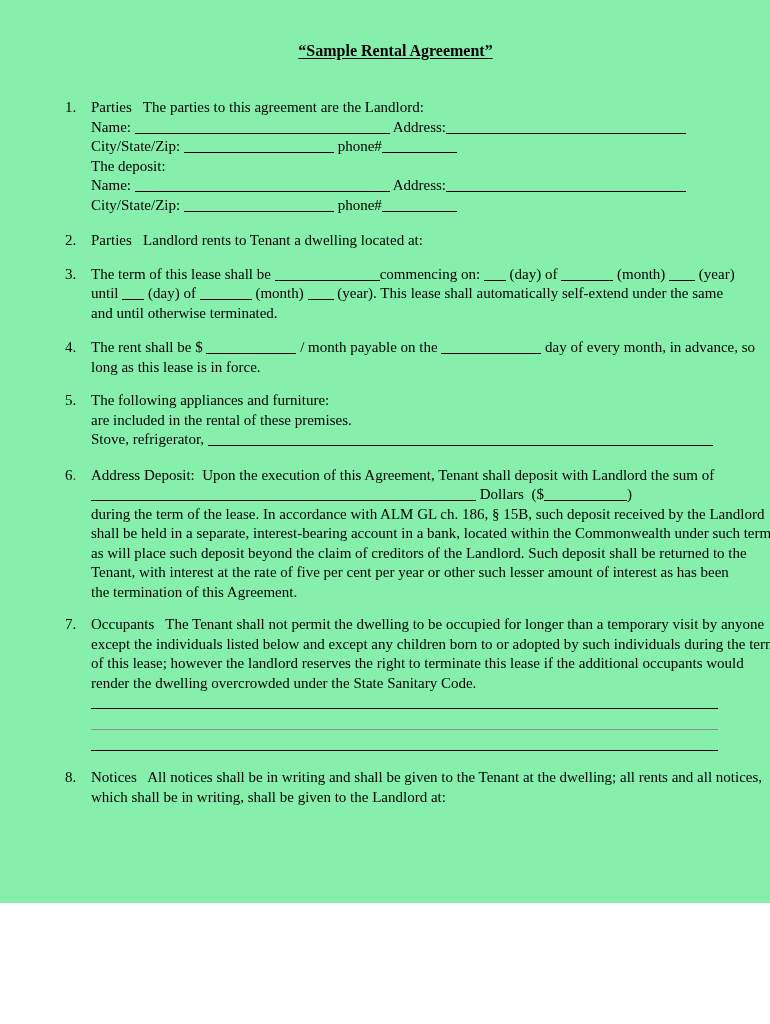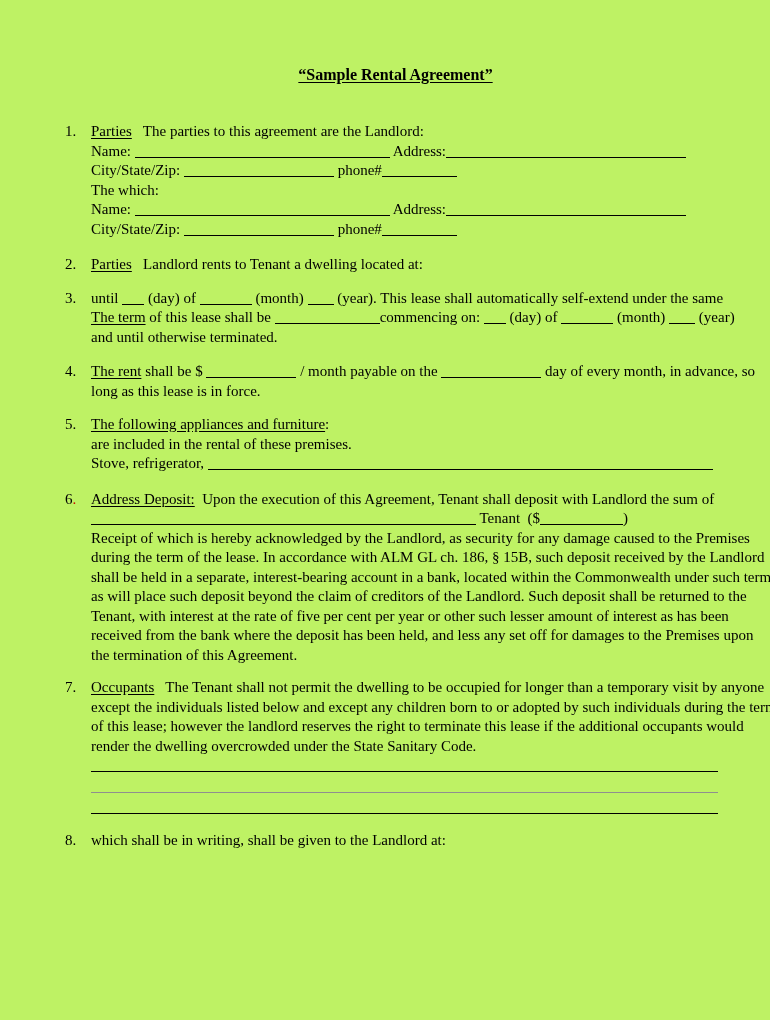--- a/index.html
+++ b/index.html
@@ -1,42 +1,42 @@
 <!DOCTYPE html>
 <html><head>
 <meta charset="utf-8">
 <style>
   html, body { margin:0; padding:0; background:#ffffff; }
   .page {
     position:relative;
-    width:770px; height:1020px;
+    width:770px; height:903px;
     box-sizing:border-box;
-    background:#bef264;
+    background:#86efac;
     color:#000000;
     font-family:"Liberation Serif","DejaVu Serif",serif;
     font-size:15px;
     line-height:19.5px;
-    padding:64px 44px 0 65px;
+    padding:40px 44px 0 65px;
     overflow:hidden;
   }
   .title {
     font-size:16px;
     font-weight:bold;
     text-align:center;
     text-decoration:underline;
     text-underline-offset:2px;
     line-height:22px;
     margin:0 0 36px 0;
   }
   .items { width:661px; }
   .item { display:flex; }
   .num { flex:0 0 26px; width:26px; }
   .content { flex:1 1 auto; min-width:0; }
   .line { white-space:pre; line-height:19.5px; }
-  .ul { text-decoration:underline; text-underline-offset:2px;text-align:center; }
+  .ul { text-underline-offset:2px;text-align:center; }
   .blank {
     display:inline-block;
     border-bottom:1px solid #000000;
     height:12px;
     vertical-align:-2px;
   }
   .rule {
     height:0;
     border-top:1.5px solid #000000;
     width:627px;
@@ -47,36 +47,36 @@
 
 <div class="page">
   <h1 class="title">“Sample Rental Agreement”</h1>
   <div class="items">
       <div class="item">
         <div class="num line"><span>1.</span></div>
         <div class="content">
           <div class="line"><span class="ul">Parties</span><span>   The parties to this agreement are the Landlord:</span></div>
           <div class="line"><span>Name: </span><span class="blank" style="width: 255px;"></span><span> Address:</span><span class="blank" style="width: 240px;"></span></div>
           <div class="line"><span>City/State/Zip: </span><span class="blank" style="width: 150px;"></span><span> phone#</span><span class="blank" style="width: 75px;"></span></div>
-          <div class="line"><span>The which:</span></div>
+          <div class="line"><span>The deposit:</span></div>
           <div class="line"><span>Name: </span><span class="blank" style="width: 255px;"></span><span> Address:</span><span class="blank" style="width: 240px;"></span></div>
           <div class="line"><span>City/State/Zip: </span><span class="blank" style="width: 150px;"></span><span> phone#</span><span class="blank" style="width: 75px;"></span></div>
         </div>
       </div>
       <div class="item" style="margin-top: 16px;">
         <div class="num line"><span>2.</span></div>
         <div class="content">
           <div class="line"><span class="ul">Parties</span><span>   Landlord rents to Tenant a dwelling located at:</span></div>
         </div>
       </div>
       <div class="item" style="margin-top: 14px;">
         <div class="num line"><span>3.</span></div>
         <div class="content">
+          <div class="line"><span class="ul">The term</span><span> of this lease shall be </span><span class="blank" style="width: 105px;"></span><span>commencing on: </span><span class="blank" style="width: 22px;"></span><span> (day) of </span><span class="blank" style="width: 52px;"></span><span> (month) </span><span class="blank" style="width: 26px;"></span><span> (year)</span></div>
           <div class="line"><span>until </span><span class="blank" style="width: 22px;"></span><span> (day) of </span><span class="blank" style="width: 52px;"></span><span> (month) </span><span class="blank" style="width: 26px;"></span><span> (year). This lease shall automatically self-extend under the same</span></div>
-          <div class="line"><span class="ul">The term</span><span> of this lease shall be </span><span class="blank" style="width: 105px;"></span><span>commencing on: </span><span class="blank" style="width: 22px;"></span><span> (day) of </span><span class="blank" style="width: 52px;"></span><span> (month) </span><span class="blank" style="width: 26px;"></span><span> (year)</span></div>
           <div class="line"><span>and until otherwise terminated.</span></div>
         </div>
       </div>
       <div class="item" style="margin-top: 15px;">
         <div class="num line"><span>4.</span></div>
         <div class="content">
           <div class="line"><span class="ul">The rent</span><span> shall be $ </span><span class="blank" style="width: 90px;"></span><span> / month payable on the </span><span class="blank" style="width: 100px;"></span><span> day of every month, in advance, so</span></div>
           <div class="line"><span>long as this lease is in force.</span></div>
         </div>
       </div>
@@ -85,42 +85,41 @@
         <div class="content">
           <div class="line"><span class="ul">The following appliances and furniture</span><span>:</span></div>
           <div class="line"><span>are included in the rental of these premises.</span></div>
           <div class="line"><span>Stove, refrigerator, </span><span class="blank" style="width: 505px;"></span></div>
         </div>
       </div>
       <div class="item" style="margin-top: 16px;">
         <div class="num line"><span>6</span><span style="color: rgb(204, 17, 0);">.</span></div>
         <div class="content">
           <div class="line"><span class="ul">Address Deposit:</span><span>  Upon the execution of this Agreement, Tenant shall deposit with Landlord the sum of</span></div>
-          <div class="line"><span class="blank" style="width: 385px;"></span><span> Tenant  ($</span><span class="blank" style="width: 83px;"></span><span>)</span></div>
-          <div class="line"><span>Receipt of which is hereby acknowledged by the Landlord, as security for any damage caused to the Premises</span></div>
+          <div class="line"><span class="blank" style="width: 385px;"></span><span> Dollars  ($</span><span class="blank" style="width: 83px;"></span><span>)</span></div>
           <div class="line"><span>during the term of the lease. In accordance with ALM GL ch. 186, § 15B, such deposit received by the Landlord</span></div>
           <div class="line"><span>shall be held in a separate, interest-bearing account in a bank, located within the Commonwealth under such terms</span></div>
           <div class="line"><span>as will place such deposit beyond the claim of creditors of the Landlord. Such deposit shall be returned to the</span></div>
           <div class="line"><span>Tenant, with interest at the rate of five per cent per year or other such lesser amount of interest as has been</span></div>
-          <div class="line"><span>received from the bank where the deposit has been held, and less any set off for damages to the Premises upon</span></div>
           <div class="line"><span>the termination of this Agreement.</span></div>
         </div>
       </div>
       <div class="item" style="margin-top: 13px;">
         <div class="num line"><span>7.</span></div>
         <div class="content">
           <div class="line"><span class="ul">Occupants</span><span>   The Tenant shall not permit the dwelling to be occupied for longer than a temporary visit by anyone</span></div>
           <div class="line"><span>except the individuals listed below and except any children born to or adopted by such individuals during the term</span></div>
           <div class="line"><span>of this lease; however the landlord reserves the right to terminate this lease if the additional occupants would</span></div>
           <div class="line"><span>render the dwelling overcrowded under the State Sanitary Code.</span></div>
           <div class="rule" style="margin-top: 15px;"></div>
           <div class="rule" style="border-top-color: rgb(143, 143, 143); margin-top: 20px;"></div>
           <div class="rule" style="margin-top: 20px;"></div>
         </div>
       </div>
       <div class="item" style="margin-top: 17px;">
         <div class="num line"><span>8.</span></div>
         <div class="content">
+          <div class="line"><span class="ul">Notices</span><span>   All notices shall be in writing and shall be given to the Tenant at the dwelling; all rents and all notices,</span></div>
           <div class="line"><span>which shall be in writing, shall be given to the Landlord at:</span></div>
         </div>
       </div>
     </div>
 </div>
 
 </body></html>

